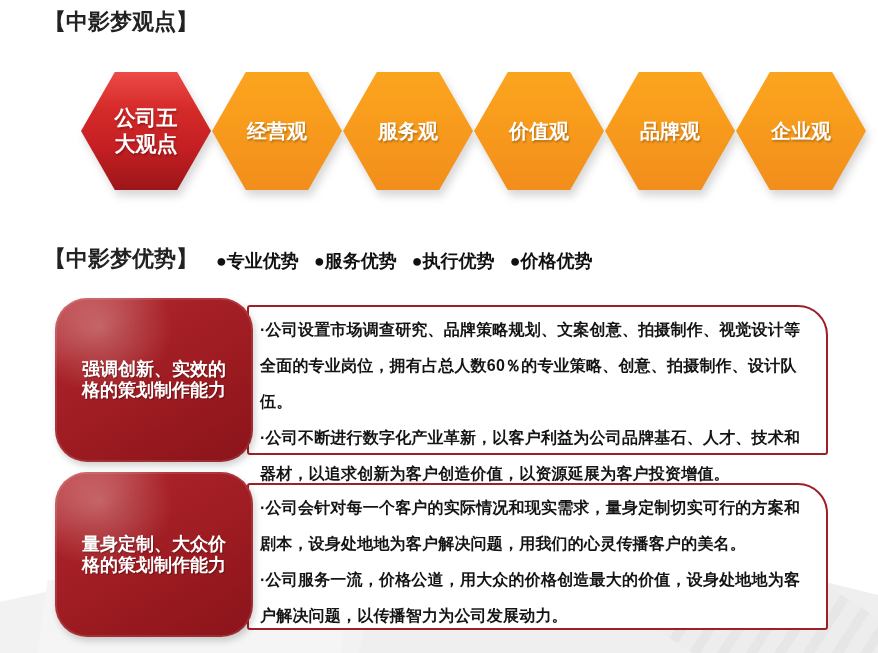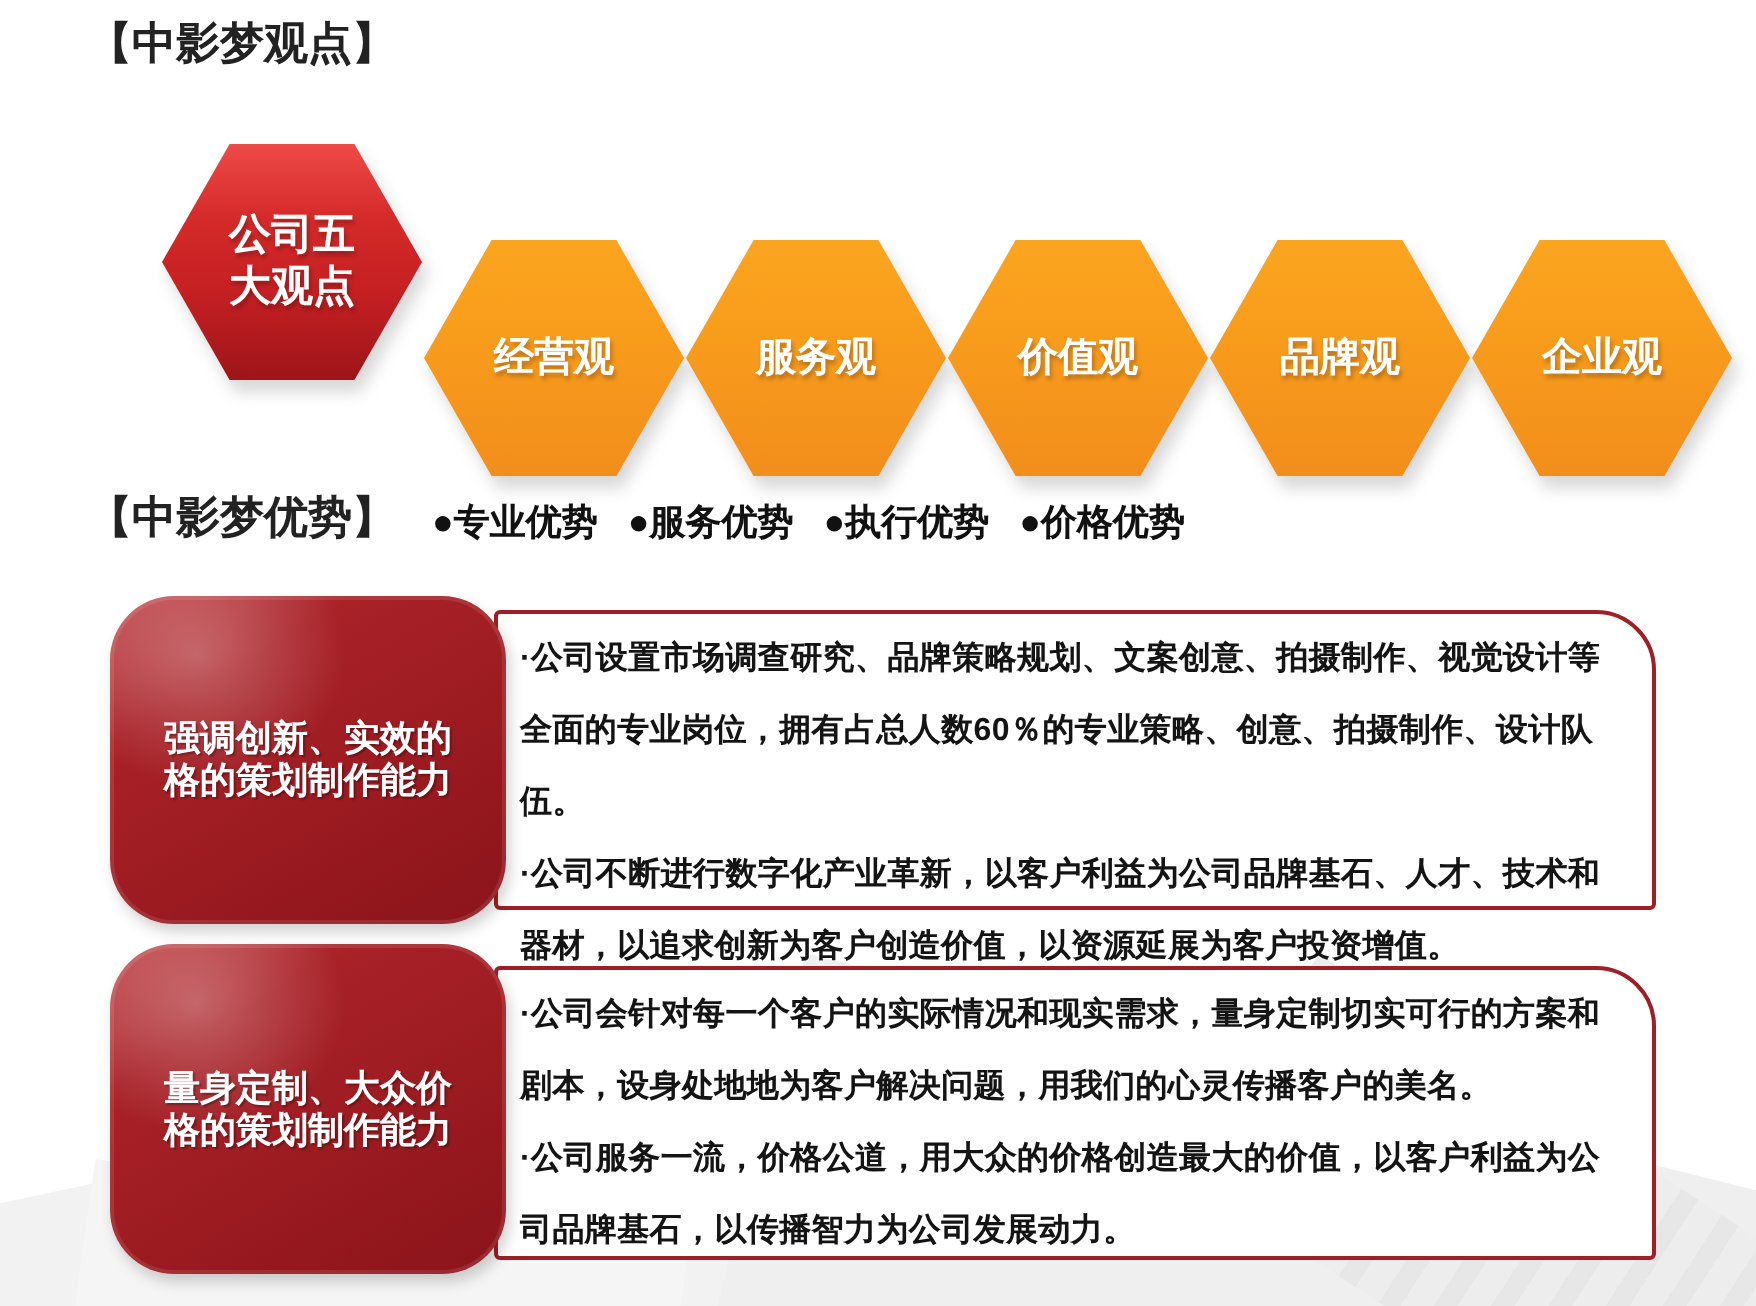--- a/index.html
+++ b/index.html
@@ -44,21 +44,21 @@
   .hexwrap{position:absolute;top:72px;width:130px;height:118px;
     filter:drop-shadow(3px 6px 4px rgba(140,140,140,0.35));}
   .hex{
     width:130px;height:118px;
     clip-path:polygon(26% 0,74% 0,100% 50%,74% 100%,26% 100%,0 50%);
     display:flex;flex-direction:column;align-items:center;justify-content:center;
     color:#fff;font-weight:bold;text-align:center;
     font-size:20px;line-height:1.25;
     text-shadow:1px 2px 2px rgba(0,0,0,0.25);
   }
-  .hex.orange{background:linear-gradient(180deg,#fba51f 0%,#f89b1c 45%,#f28e1c 100%);margin-top:48px;}
+  .hex.orange{background:linear-gradient(180deg,#fba51f 0%,#f89b1c 45%,#f28e1c 100%);}
   .hex.red{
     background:linear-gradient(180deg,#ee4a47 0%,#d42a29 32%,#c62023 62%,#9d1519 100%);
     font-size:21px;
   }
   .hx1{left:81px;} .hx2{left:212px;} .hx3{left:343px;}
   .hx4{left:474px;} .hx5{left:605px;} .hx6{left:736px;}
 
   
   .capsule{
     position:absolute;left:55px;width:198px;
@@ -151,21 +151,21 @@
       <p>·公司设置市场调查研究、品牌策略规划、文案创意、拍摄制作、视觉设计等全面的专业岗位，拥有占总人数60％的专业策略、创意、拍摄制作、设计队伍。</p>
       <p>·公司不断进行数字化产业革新，以客户利益为公司品牌基石、人才、技术和器材，以追求创新为客户创造价值，以资源延展为客户投资增值。</p>
     </div>
     <div class="capsule cap1">
       <span>强调创新、实效的</span>
       <span>格的策划制作能力</span>
     </div>
 
     <div class="textbox tb2">
       <p>·公司会针对每一个客户的实际情况和现实需求，量身定制切实可行的方案和剧本，设身处地地为客户解决问题，用我们的心灵传播客户的美名。</p>
-      <p>·公司服务一流，价格公道，用大众的价格创造最大的价值，以客户利益为公司品牌基石，以传播智力为公司发展动力。</p>
+      <p>·公司服务一流，价格公道，用大众的价格创造最大的价值，设身处地地为客户解决问题，以传播智力为公司发展动力。</p>
     </div>
     <div class="capsule cap2">
       <span>量身定制、大众价</span>
       <span>格的策划制作能力</span>
     </div>
 
   </div>
 </div>
 
 </body></html>

